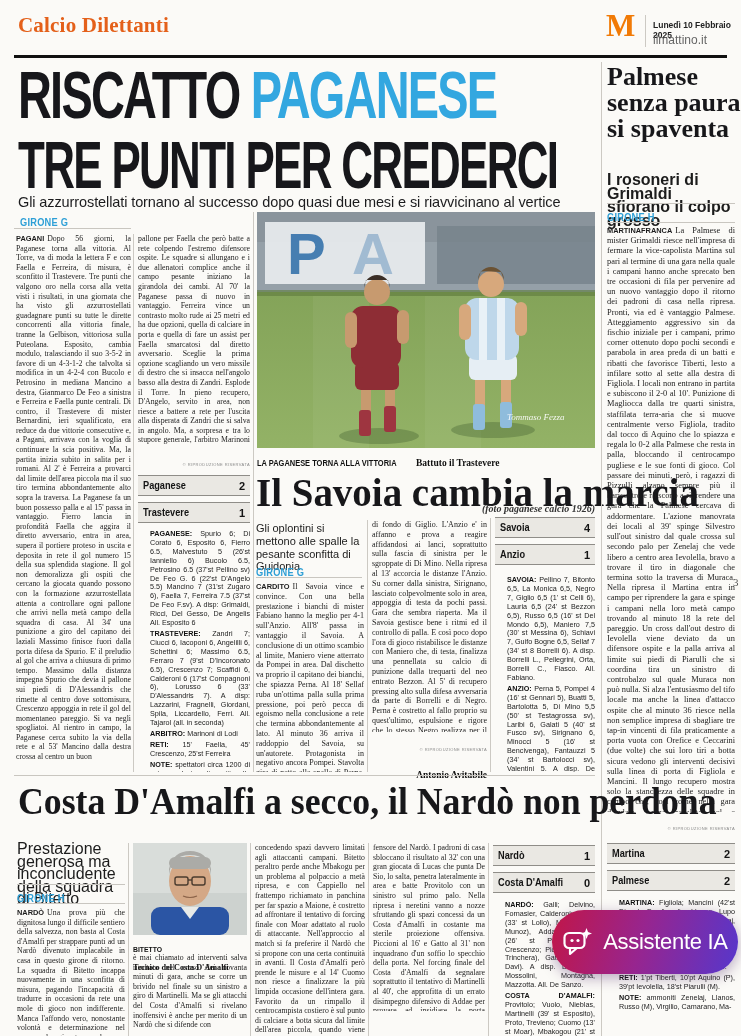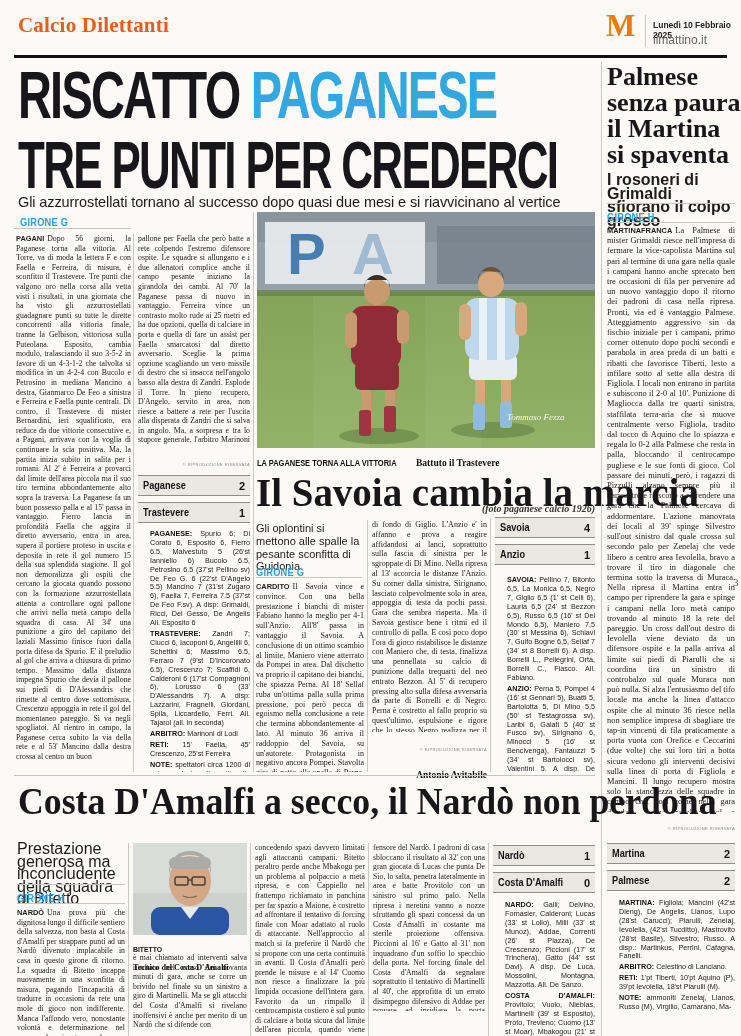--- a/index.html
+++ b/index.html
@@ -186,21 +186,20 @@
     <p><b>SAVOIA:</b> <span>Pellino 7, Bitonto 6,5, La Monica 6,5, Negro 7, Giglio 6,5 (1' st Celli 6), Lauria 6,5 (24' st Bezzon 6,5), Russo 6,5 (16' st Del Mondo 6,5), Maniero 7,5 (30' st Messina 6), Schiavi 7, Guifo Bogne 6,5, Sellaf 7 (34' st 8 Borrelli 6). A disp. Borrelli L., Pellegrini, Orta, Borrelli C., Fiasco. All. Fabiano.</span></p>
     <p><b>ANZIO:</b> <span>Perna 5, Pompei 4 (16' st Gennari 5), Buatti 5, Bartolotta 5, Di Mino 5,5 (50' st Testagrossa sv), Laribi 6, Galati 5 (40' st Fusco sv), Sirignano 6, Minocci 5 (16' st Bencivenga), Fantauzzi 5 (34' st Bartolocci sv), Valentini 5. A disp. De Maio, Maini, Falconio, De Luca. All. Guida.</span></p>
     <p><b>ARBITRO:</b> <span>Mirri di Savona</span></p>
 
   </div>
 
   <div class="abs vrule" style="left:601px;top:62px;height:974px;"></div>
   <div class="abs ser-head" style="left:607px;top:64px;font-size:26px;line-height:26px;">
     <div>Palmese</div>
     <div>senza paura</div>
-    <div>il Martina</div>
     <div>si spaventa</div>
   </div>
   <div class="abs standfirst" style="left:607px;top:173px;width:128px;font-size:16px;line-height:13.5px;font-weight:bold;">I rosoneri di Grimaldi sfiorano il colpo grosso</div>
   <div class="abs hairline" style="left:607px;top:203px;width:128px;"></div>
   <div class="abs" style="left:607px;top:207px;"><span class="girone">GIRONE H</span></div>
   <div class="abs hairline" style="left:607px;top:222px;width:128px;"></div>
   <div class="abs body-col big" style="left:607px;top:226px;width:128px;height:586px;">
     <b class="dl">MARTINAFRANCA</b><span>La Palmese di mister Grimaldi riesce nell'impresa di fermare la vice-capolista Martina sul pari al termine di una gara nella quale i campani hanno anche sprecato ben tre occasioni di fila per pervenire ad un nuovo vantaggio dopo il ritorno dei padroni di casa nella ripresa. Pronti, via ed è vantaggio Palmese. Atteggiamento aggressivo sin da fischio iniziale per i campani, primo corner ottenuto dopo pochi secondi e parabola in area preda di un batti e ribatti che favorisce Tiberti, lesto a infilare sotto al sette alla destra di Figliola. I locali non entrano in partita e subiscono il 2-0 al 10'. Punizione di Magliocca dalla tre quarti sinistra, staffilata terra-aria che si muove centralmente verso Figliola, tradito dal tocco di Aquino che lo spiazza e regala lo 0-2 alla Palmese che resta in palla, bloccando il centrocampo pugliese e le sue fonti di gioco. Col passare dei minuti, però, i ragazzi di Pizzulli alzano sempre più il baricentro e riescono a riprendere una gara che la Palmese cercava di addormentare. L'azione manovrata dei locali al 39' spinge Silvestro sull'out sinistro dal quale crossa sul secondo palo per Zenelaj che vede libero a centro area Ievolella, bravo a trovare il tiro in diagonale che termina sotto la traversa di Muraca. Nella ripresa il Martina entra in campo per riprendere la gara e spinge i campani nella loro metà campo trovando al minuto 18 la rete del pareggio. Un cross dall'out destro di Ievolella viene deviato da un difensore ospite e la palla arriva al limite sui piedi di Piarulli che si coordina tira un sinistro di controbalzo sul quale Muraca non può nulla. Si alza l'entusiasmo del tifo locale ma anche la linea d'attacco ospite che al minuto 36 riesce nella non semplice impresa di sbagliare tre tap-in vincenti di fila praticamente a porta vuota con Orefice e Ceccarini (due volte) che sui loro tiri a botta sicura vedono gli interventi decisivi sulla linea di porta di Figliola e Mancini. Il lungo recupero mostra solo la stanchezza delle squadre in campo che, così come nella gara d'andata, hanno regalato gol e spettacolo. Per il Martina un punto che allunga la striscia positiva di risultati utili partita proprio col pari dell'andata mentre per la Palmese c'è un punto e una prestazione di livello che regalano fiducia per il futuro.</span>
   </div>
   <div class="abs sign" style="left:607px;top:813px;width:128px;">Michele Lillo</div>
@@ -272,14 +271,24 @@
   <div class="abs score-row" style="left:493px;top:872px;width:102px;">
     <span class="score-team">Costa D'Amalfi</span>
     <span class="score-val">0</span>
   </div>
   <div class="abs sheet" style="left:493px;top:901px;width:102px;height:135px;">
     <p><b>NARDÒ:</b> <span>Galli; Delvino, Fornasier, Calderoni; Lucas (33' st Lollo), Milli (33' st Munoz), Addae, Correnti (26' st Piazza), De Crescenzo; Piccioni (17' st Trinchera), Gatto (44' sst Davi). A disp. De Luca, Mossolini, Montagna, Mazzotta. All. De Sanzo.</span></p>
     <p><b>COSTA D'AMALFI:</b> <span>Provitolo; Vuolo, Nieblas, Martinelli (39' st Esposito), Proto, Trevieno; Cuomo (13' st Moar), Mbakogou (21' st Maione), Cappiello (13' st Maiorano), Manzi, Volodko, Celia, Sgambati. All. Bitetto.</span></p>
 
   </div>
 
+  <div class="abs ai-pill" style="left:552px;top:910px;width:186px;height:64px;">
+    <svg width="30" height="30" viewBox="0 0 30 30">
+      <rect x="2.5" y="6" width="20" height="15" rx="4.5" fill="none" stroke="#ffffff" stroke-width="2.2"></rect>
+      <path d="M8 21 L8 27 L15 21" fill="none" stroke="#ffffff" stroke-width="2.2" stroke-linejoin="round"></path>
+      <circle cx="10" cy="13.5" r="1.6" fill="#ffffff"></circle>
+      <circle cx="16" cy="13.5" r="1.6" fill="#ffffff"></circle>
+      <path d="M24.5 1 L26 5 L30 6.5 L26 8 L24.5 12 L23 8 L19 6.5 L23 5 Z" fill="#ffffff"></path>
+    </svg>
+    <span>Assistente IA</span>
+  </div>
 
 </div>
 
 </body></html>

